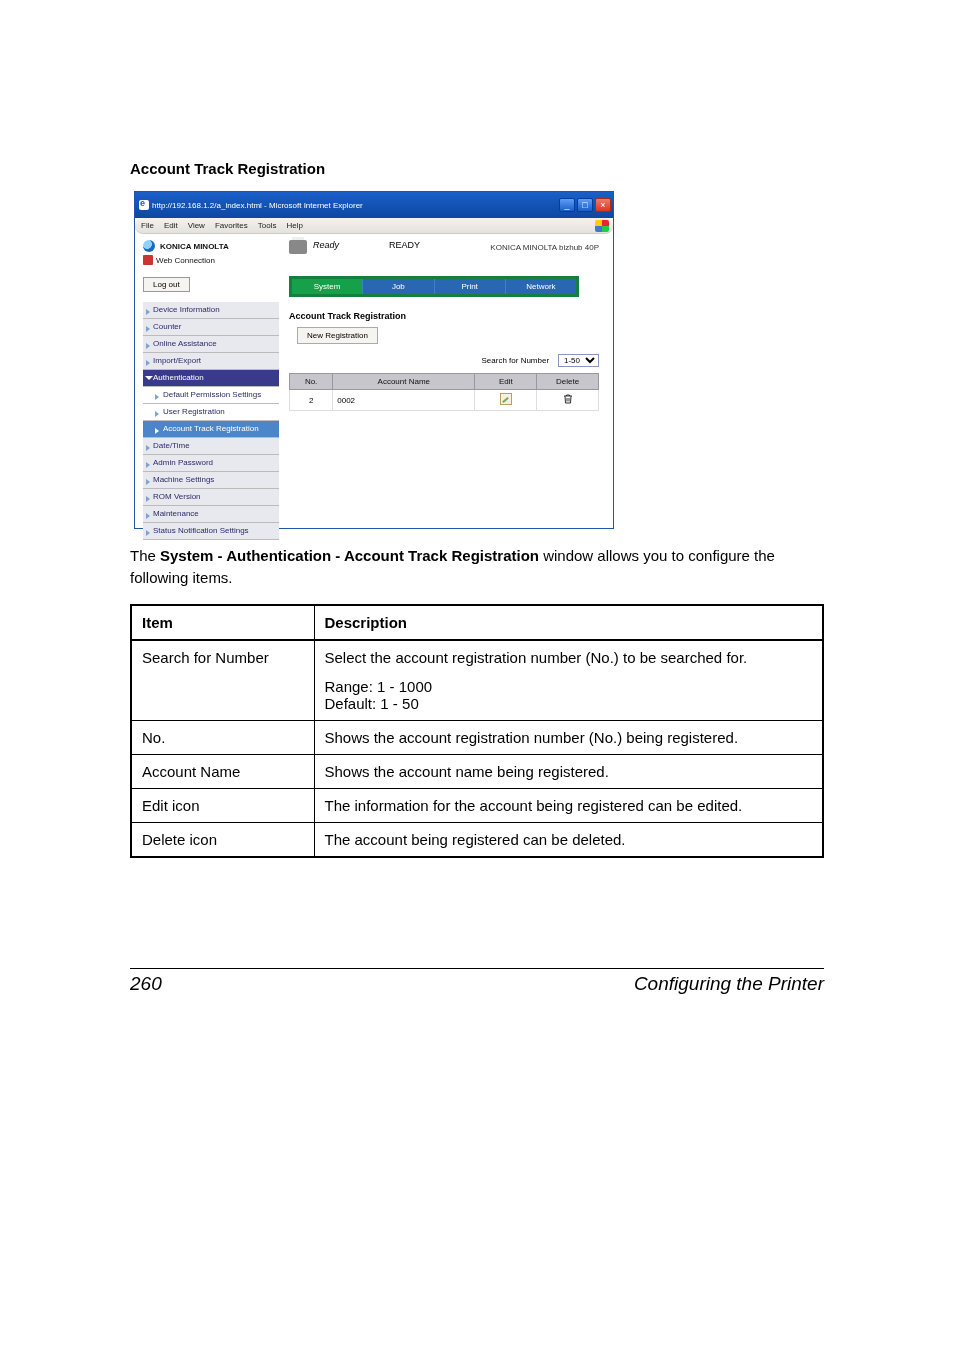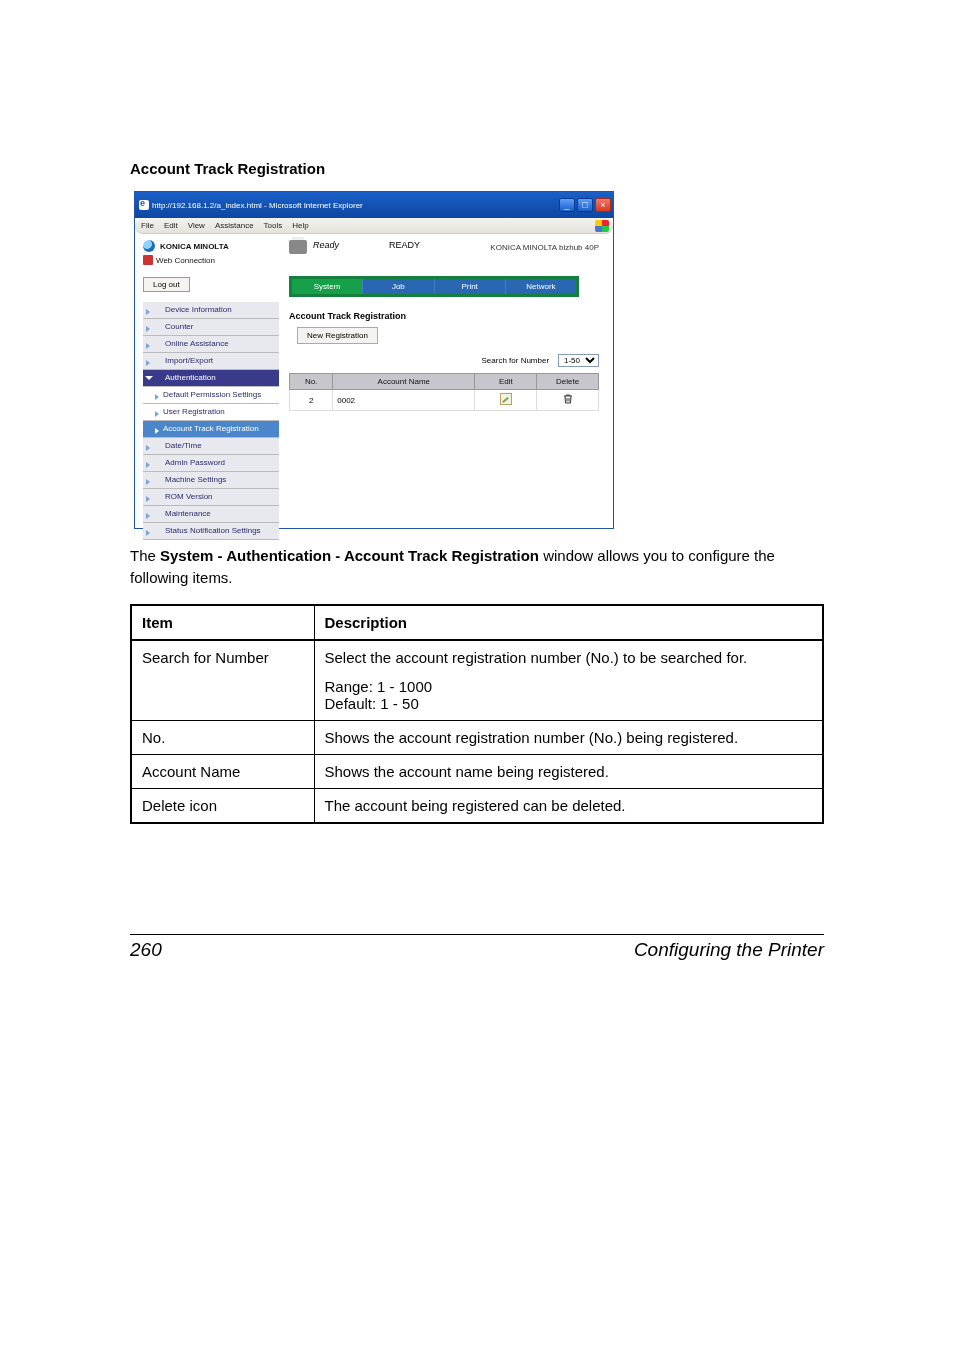--- a/index.html
+++ b/index.html
@@ -85,21 +85,21 @@
   .pagescope{font-size:8px;color:#111;display:flex;align-items:center;gap:3px;margin-bottom:12px;}
   .ps-icon{width:10px;height:10px;background:#c33;display:inline-block;border-radius:1px;}
   .logout-btn{
     border:1px solid #999;background:#f6f4f0;
     padding:2px 9px;font-size:8px;margin-bottom:10px;display:inline-block;
   }
   .nav ul{list-style:none;margin:0;padding:0;}
   .nav li{
     background:#e8e8ef;
     border-bottom:1px solid #bbb;
-    padding:3px 5px 4px 22px;
+    padding:3px 5px 4px 10px;
     color:#2a2a6a;
     font-size:8px;
     position:relative;
   }
   .nav li::before{
     content:"";position:absolute;left:3px;top:7px;width:0;height:0;
     border-top:3px solid transparent;border-bottom:3px solid transparent;
     border-left:4px solid #7aa4d6;
   }
   .nav li.auth{background:#3a3a8a;color:#fff;}
@@ -178,21 +178,21 @@
     <div class="win-btns">
       <div class="win-btn">_</div>
       <div class="win-btn">□</div>
       <div class="win-btn win-close">×</div>
     </div>
   </div>
   <div class="menubar">
     <span>File</span>
     <span>Edit</span>
     <span>View</span>
-    <span>Assistance</span>
+    <span>Favorites</span>
     <span>Tools</span>
     <span>Help</span>
     <span class="flag"></span>
   </div>
   <div class="content">
     <div class="left-col">
       <div class="brand-row">
         <span class="km-logo"></span>
         <span class="brand-name">KONICA MINOLTA</span>
       </div>
@@ -294,20 +294,24 @@
     </tr>
     <tr>
       <td>No.</td>
       <td>Shows the account registration number (No.) being registered.</td>
     </tr>
     <tr>
       <td>Account Name</td>
       <td>Shows the account name being registered.</td>
     </tr>
     <tr>
+      <td>Edit icon</td>
+      <td>The information for the account being registered can be edited.</td>
+    </tr>
+    <tr>
       <td>Delete icon</td>
       <td>The account being registered can be deleted.</td>
     </tr>
   </tbody>
 </table>
 
 <div class="footer">
   <span class="pnum">260</span>
   <span class="ptitle">Configuring the Printer</span>
 </div>

